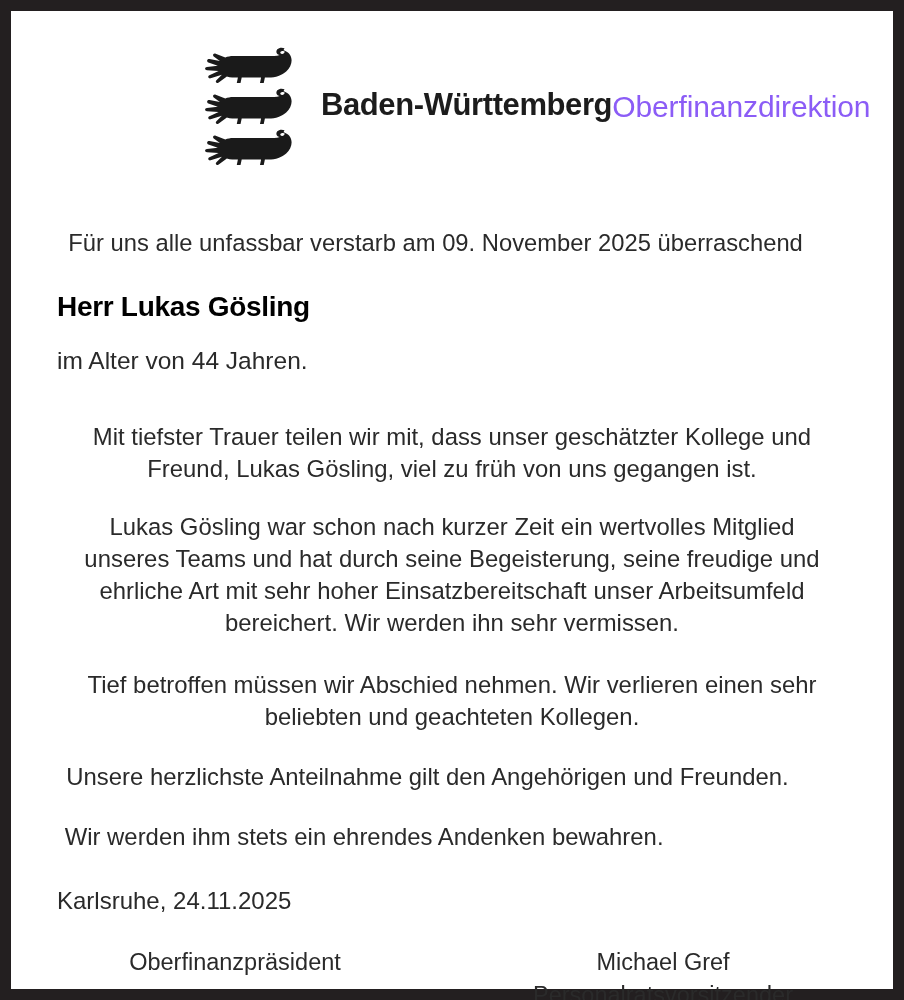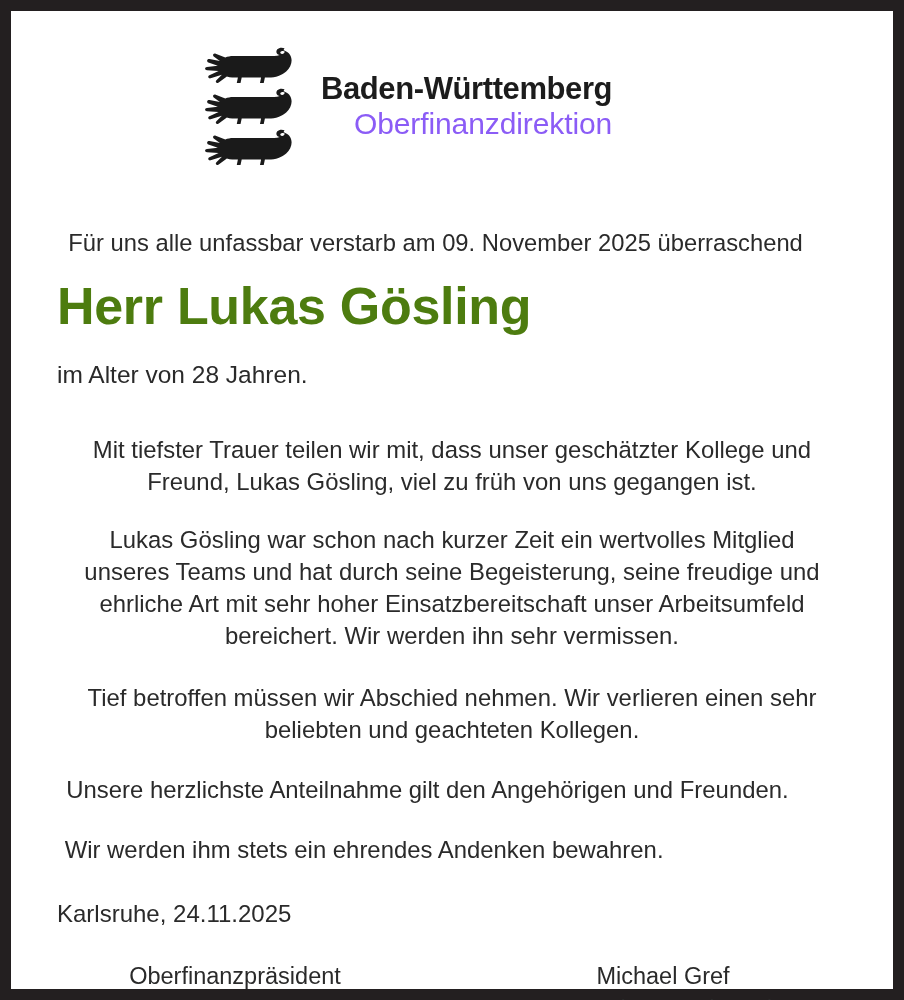--- a/index.html
+++ b/index.html
@@ -56,21 +56,20 @@
   }
 
   .crest svg {
     display: block;
     width: 112px;
     height: 36px;
   }
 
   .wordmark {
     display: flex;
-    flex-direction: column;
     justify-content: center;
     line-height: 1.06;
     text-align: right;
   }
 
   .wordmark-line1 {
     font-size: 31px;
     font-weight: 700;
     letter-spacing: -0.4px;
     color: #1c1c1c;
@@ -96,26 +95,26 @@
   }
 
   .intro-line {
     margin-top: 62px;
     font-size: 24.5px;
     line-height: 1.3;
     transform: scaleX(0.97);
   }
 
   .deceased-name {
-    margin-top: 18px;
-    font-size: 52px;
+    margin-top: 32px;
+    font-size: 28px;
     font-weight: 700;
     letter-spacing: -0.3px;
     line-height: 1.15;
-    color: #4d7c0f;
+    color: #000000;
   }
 
   .age-line {
     margin-top: 22px;
     font-size: 24.5px;
     line-height: 1.3;
   }
 
   .para {
     font-size: 24.5px;
@@ -188,21 +187,21 @@
         <div class="wordmark-line2">Oberfinanzdirektion</div>
       </div>
     </div>
 
     <div class="body-block">
 
       <div class="intro-line">Für uns alle unfassbar verstarb am 09. November 2025 überraschend</div>
 
       <div class="deceased-name">Herr Lukas Gösling</div>
 
-      <div class="age-line">im Alter von 28 Jahren.</div>
+      <div class="age-line">im Alter von 44 Jahren.</div>
 
       <div class="para para--1">Mit tiefster Trauer teilen wir mit, dass unser geschätzter Kollege und Freund, Lukas Gösling, viel zu früh von uns gegangen ist.</div>
 
       <div class="para para--2">Lukas Gösling war schon nach kurzer Zeit ein wertvolles Mitglied unseres Teams und hat durch seine Begeisterung, seine freudige und ehrliche Art mit sehr hoher Einsatzbereitschaft unser Arbeitsumfeld bereichert. Wir werden ihn sehr vermissen.</div>
 
       <div class="para para--3">Tief betroffen müssen wir Abschied nehmen. Wir verlieren einen sehr beliebten und geachteten Kollegen.</div>
 
       <div class="para para--4">Unsere herzlichste Anteilnahme gilt den Angehörigen und Freunden.</div>
 
       <div class="para para--5">Wir werden ihm stets ein ehrendes Andenken bewahren.</div>

